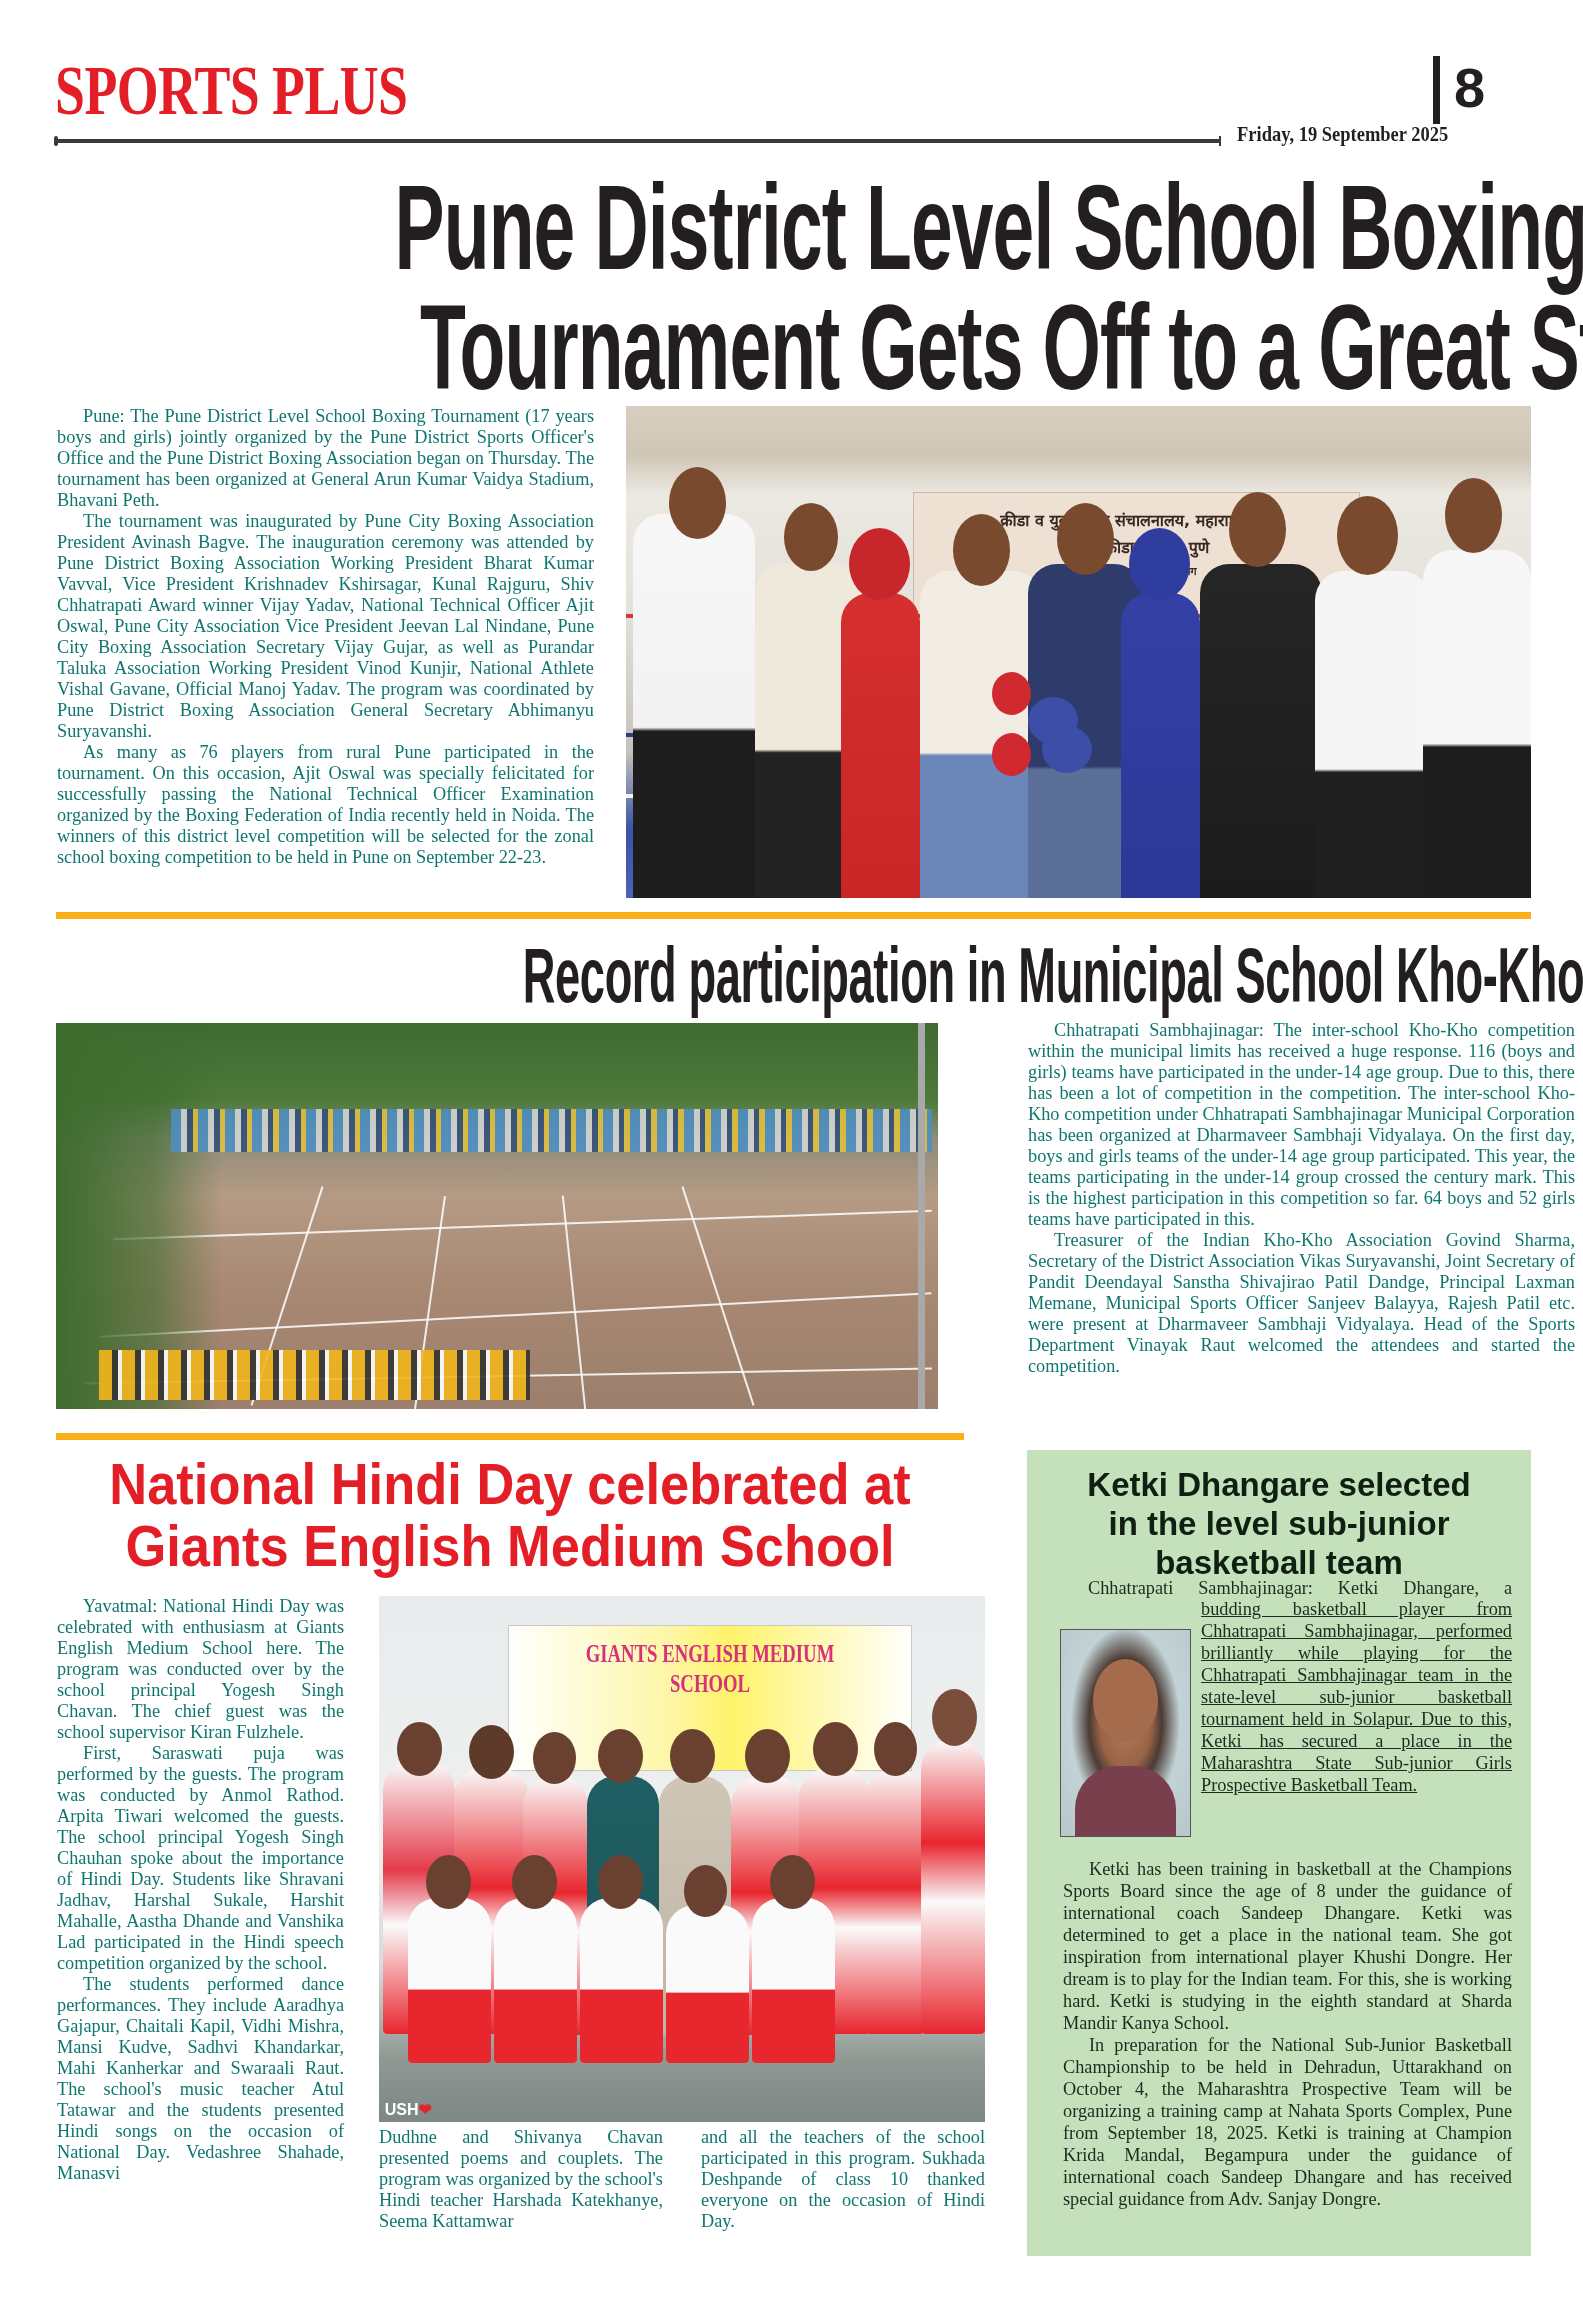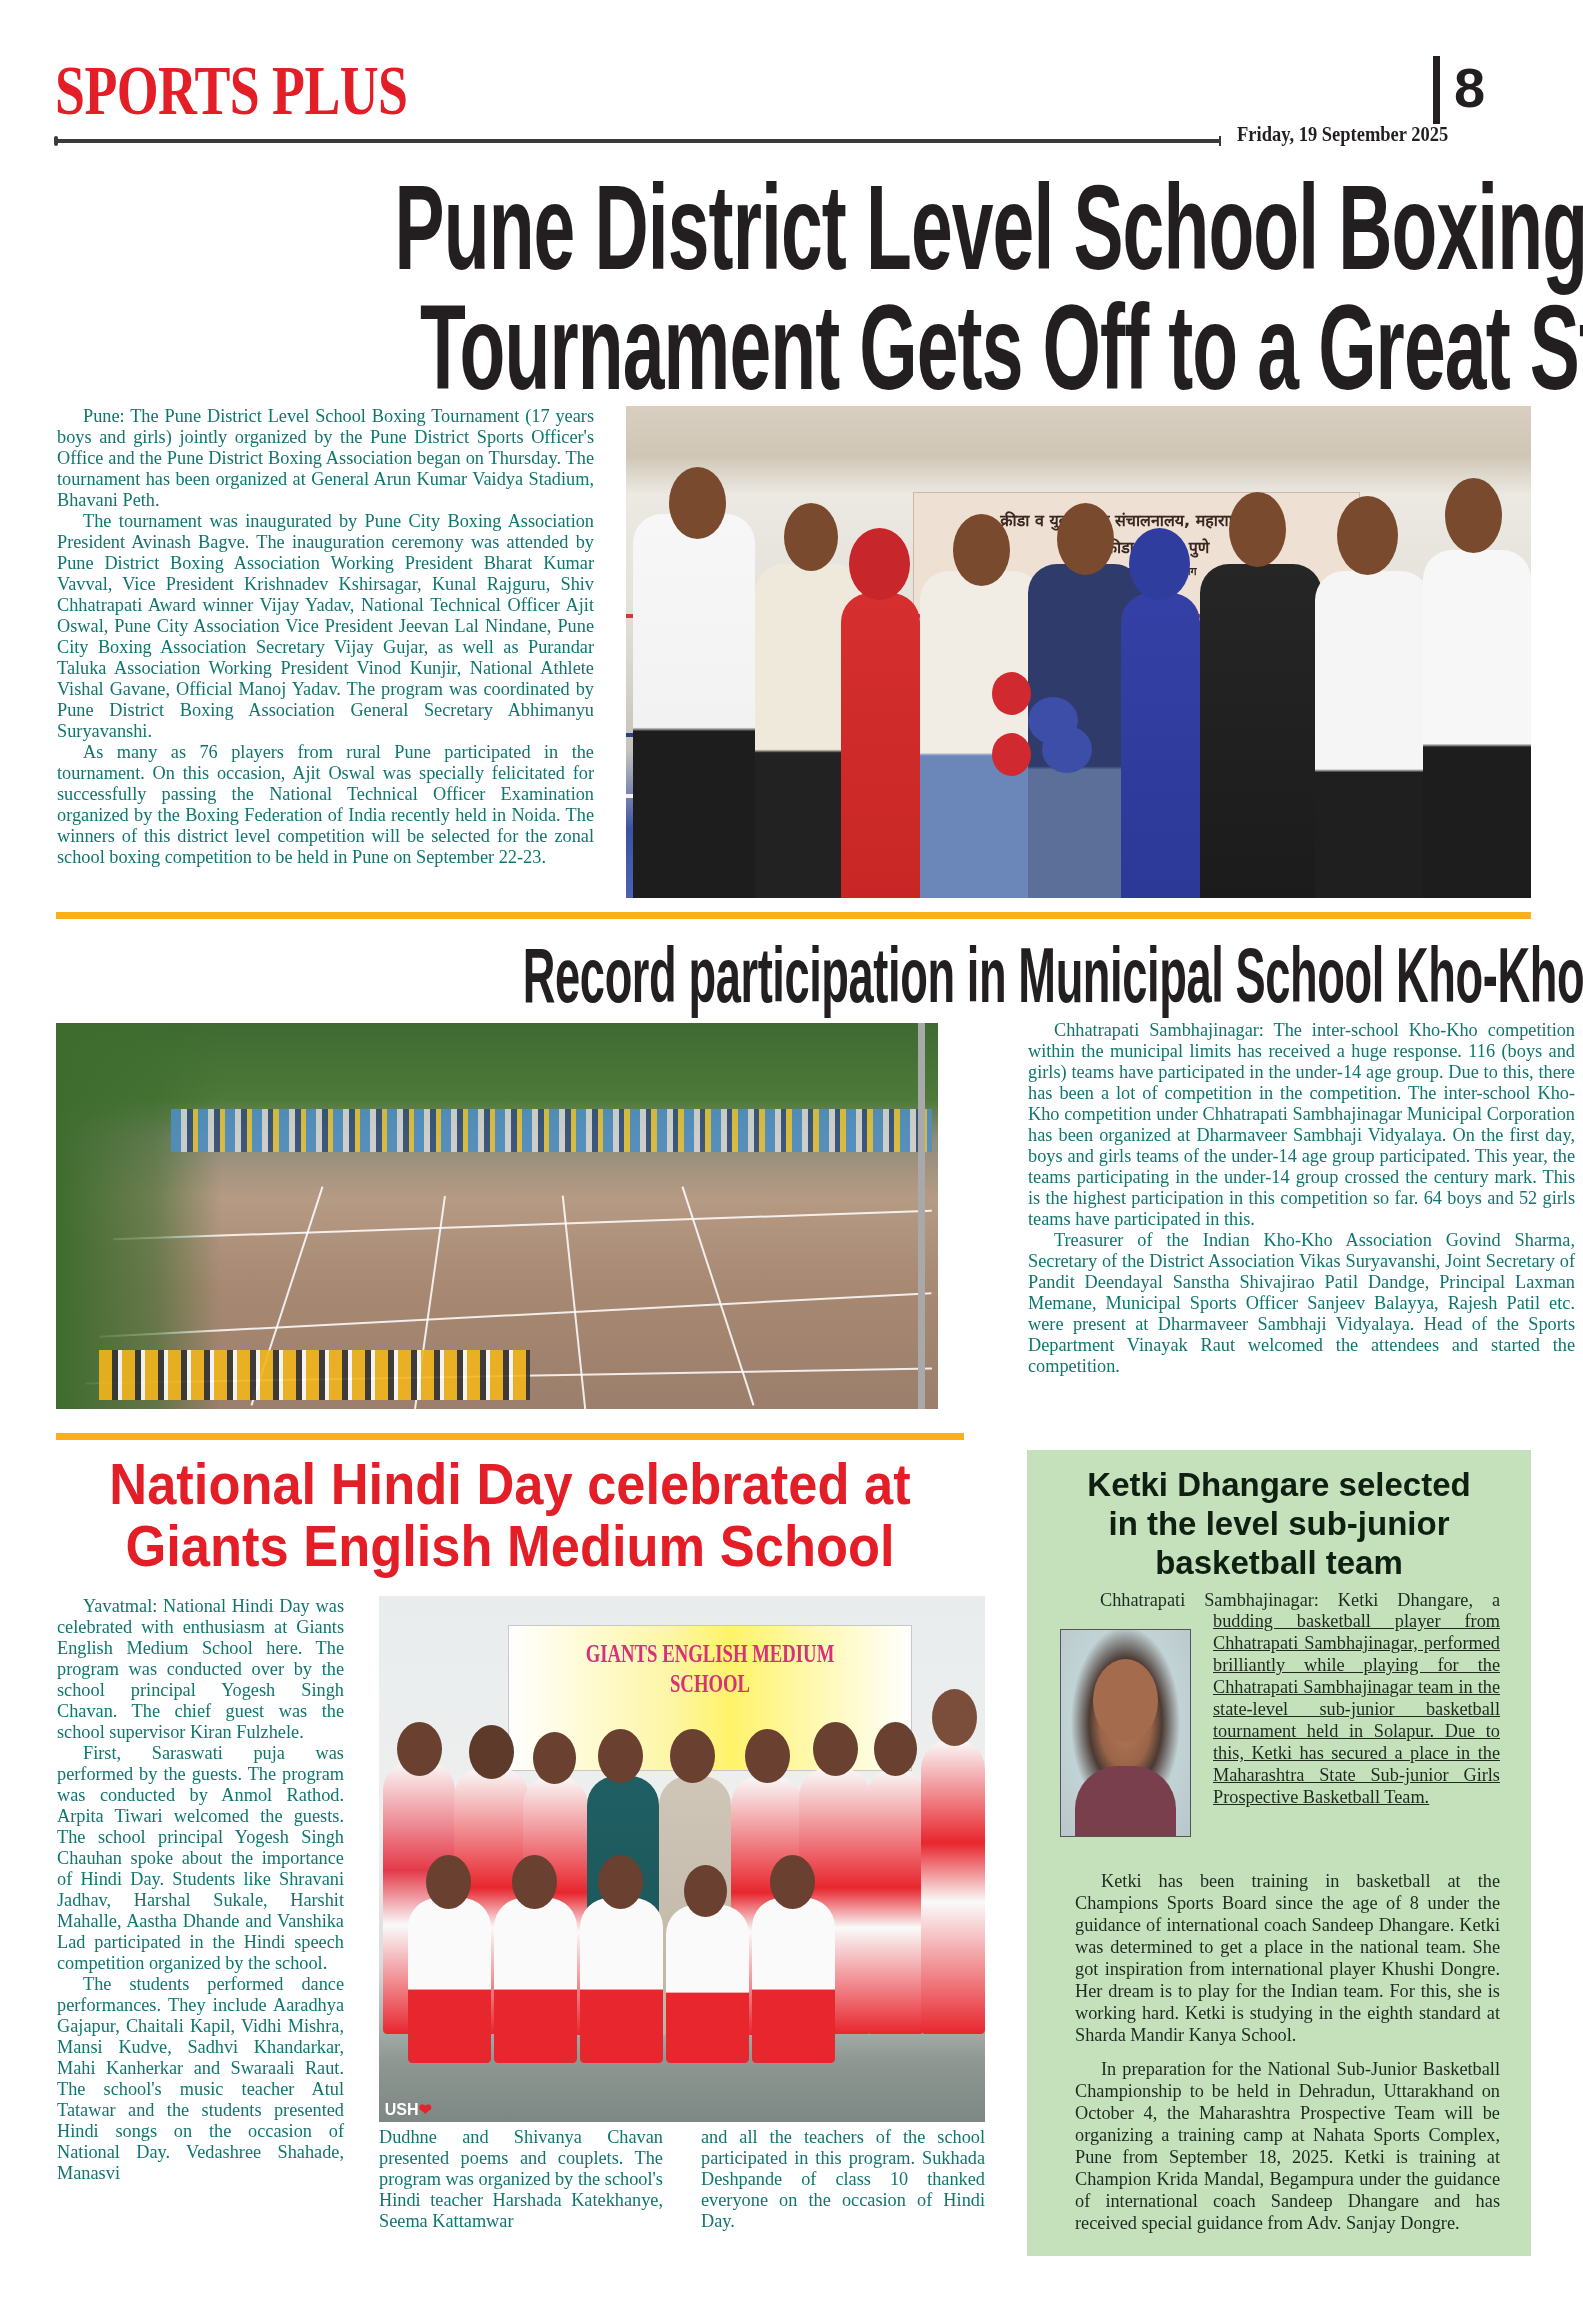--- a/index.html
+++ b/index.html
@@ -69,21 +69,21 @@
   .giants-banner { left:129px; top:29px; width:402px; height:144px; background:linear-gradient(90deg,#fff 0%,#fdf6a6 40%,#fff36a 55%,#ffffff 100%); border:0.7px solid #c8c8c8; }
   .gb-top { position:absolute; left:0; top:13px; width:100%; text-align:center; color:#d6317a; font-family:"Liberation Serif", serif; font-weight:bold; font-size:26px; transform:scaleX(0.72); }
   .gb-welcome { position:absolute; left:0; top:56px; width:100%; text-align:center; color:#9e1e2a; font-family:"DejaVu Serif", serif; font-style:italic; font-weight:bold; font-size:45px; }
   .watermark { left:5.7px; bottom:2.9px; color:#ffffff; font-family:"Liberation Sans", sans-serif; font-size:16px; font-weight:bold; }
   .watermark .heart { color:#e3242b; }
 
   
   .green-box { left:1027px; top:1450px; width:504px; height:806px; background:#c4e1bc; }
   .hl-ketki { left:1027px; top:1465px; width:504px; text-align:center; font-family:"Liberation Sans", sans-serif; font-weight:bold; font-size:33px; line-height:39px; color:#0f1f12; }
   .ketki-text { font-family:"Liberation Serif", serif; font-size:18.3px; line-height:22px; text-align:justify; color:#1f2a1f; }
-  .ketki-text p { margin:12px; text-indent:26px; }
+  .ketki-text p { margin:0; text-indent:26px; }
   .k-intro { left:1088px; top:1577px; width:424px; }
   .k-wrap { left:1201px; top:1598px; width:311px;text-decoration:underline; }
   .k-rest { left:1063px; top:1858px; width:449px; }
 </style>
 </head>
 <body>
 
 <div class="abs masthead">SPORTS PLUS</div>
 <div class="abs page-bar"></div>
 <div class="abs page-num">8</div>

